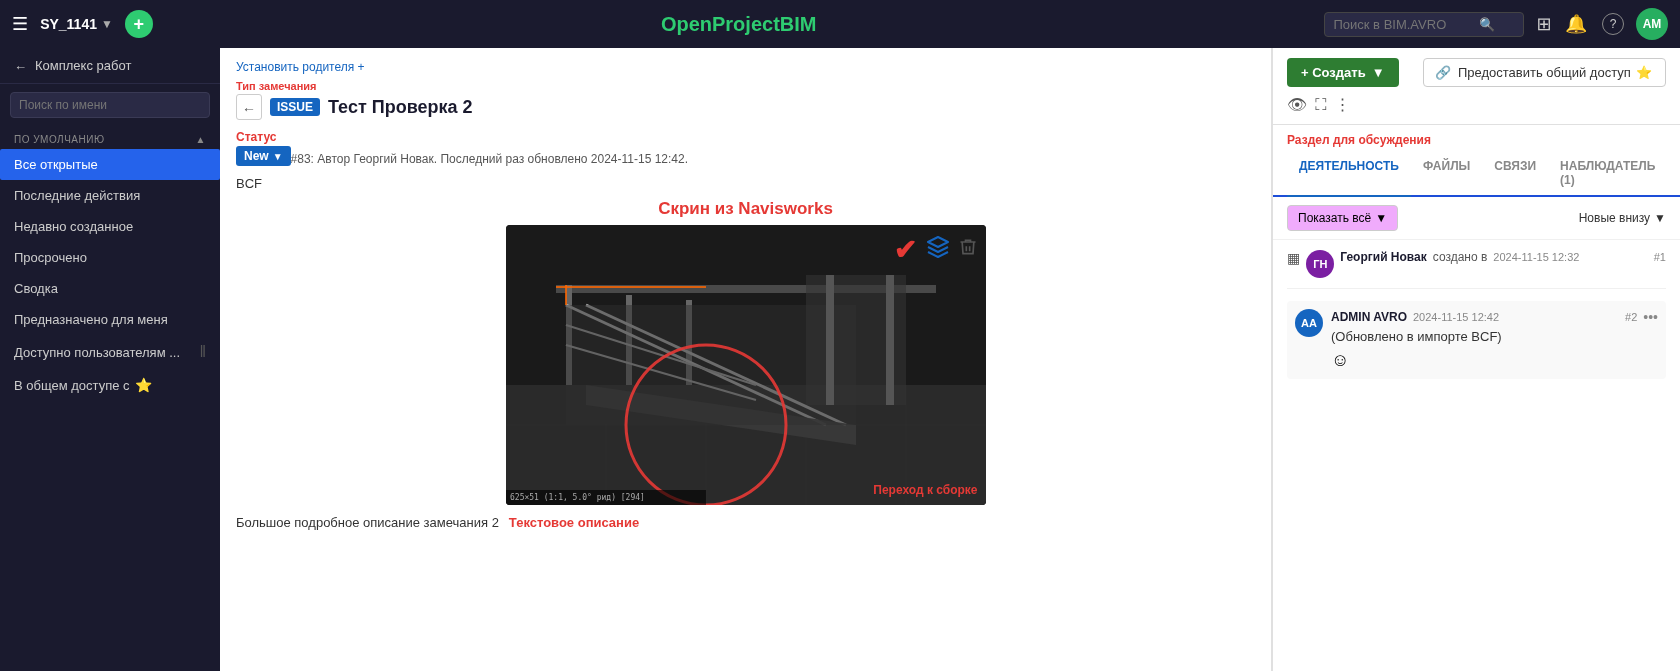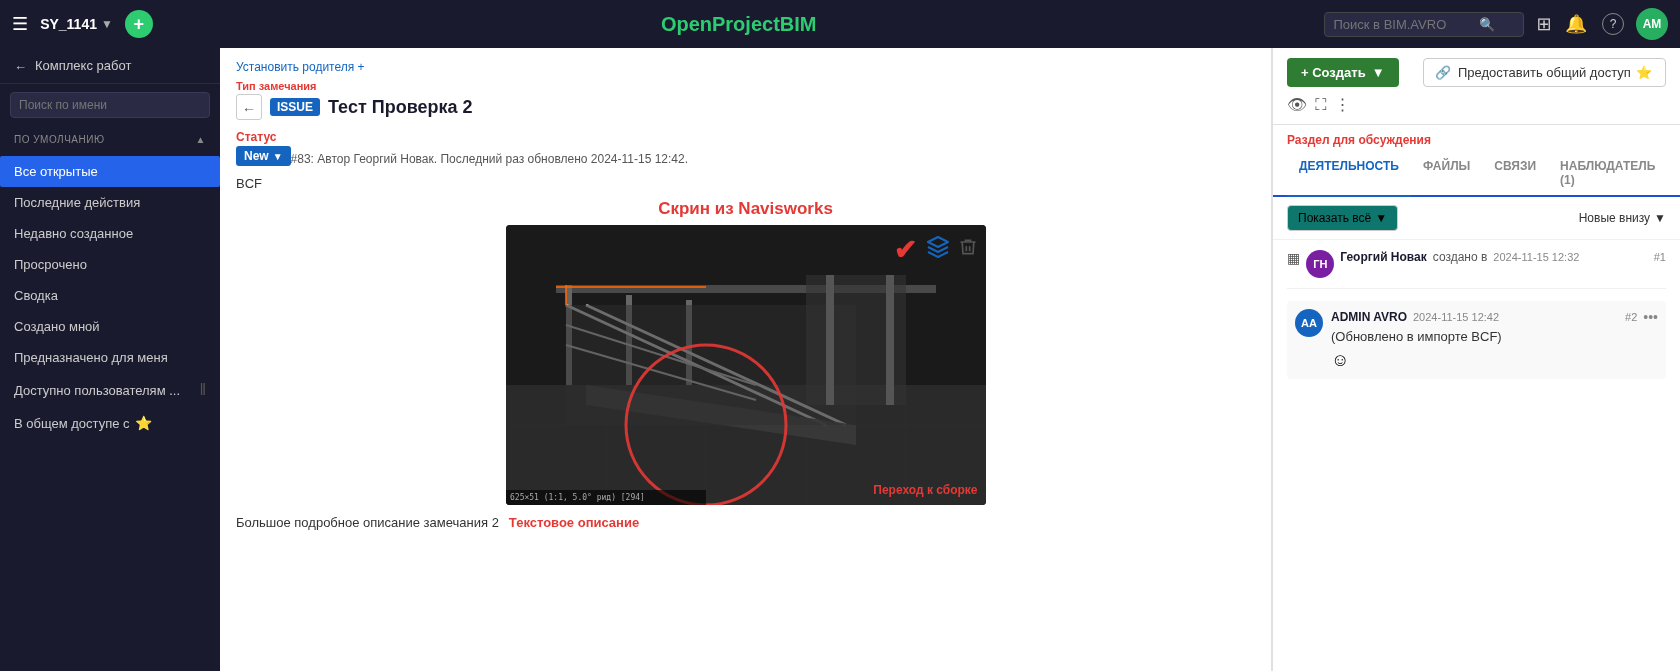--- a/index.html
+++ b/index.html
@@ -43,21 +43,21 @@
       font-size: 13px; color: #ccc; cursor: pointer; border-bottom: 1px solid #2a2a45;
     }
     .sidebar-search {
       padding: 8px 10px;
     }
     .sidebar-search input {
       width: 100%; background: #2a2a45; border: 1px solid #3a3a55; border-radius: 4px;
       color: #ccc; padding: 5px 8px; font-size: 12px; outline: none;
     }
     .sidebar-section-label {
-      font-size: 10px; color: #888; padding: 8px 14px 11px; letter-spacing: 0.5px; text-transform: uppercase;
+      font-size: 10px; color: #888; padding: 8px 14px 4px; letter-spacing: 0.5px; text-transform: uppercase;
       display: flex; align-items: flex-start; justify-content: space-between; cursor: pointer;
     }
     .sidebar-item {
       padding: 8px 14px; font-size: 13px; color: #ccc; cursor: pointer; border-radius: 2px;
       transition: background 0.15s;
     }
     .sidebar-item.active { background: #2563eb; color: #fff; }
 
     
     .main { flex: 1; display: flex; overflow: hidden; background: #fff; }
@@ -140,21 +140,21 @@
     .tab {
       font-size: 12px; font-weight: 700; color: #888; padding: 8px 12px; cursor: pointer;
       border-bottom: 2px solid transparent; margin-bottom: -2px;
     }
     .tab.active { color: #1565c0; border-bottom-color: #1565c0; }
     .activity-toolbar {
       display: flex; align-items: center; justify-content: space-between; padding: 8px 14px;
       border-bottom: 1px solid #f0f0f0;
     }
     .show-all-btn {
-      background: #0f766e; border: 1px solid #ccc; padding: 5px 10px; border-radius: 4px;
+      background: #f0abfc; border: 1px solid #ccc; padding: 5px 10px; border-radius: 4px;
       font-size: 12px; cursor: pointer; display: flex; align-items: center; gap: 4px;
     }
     .sort-label { font-size: 12px; color: #333; cursor: pointer; display: flex; align-items: center; gap: 4px; }
     .activity-list { flex: 1; overflow-y: auto; padding: 10px 14px; }
     .activity-item {
       display: flex; gap: 8px; margin-bottom: 12px; padding-bottom: 10px;
       border-bottom: 1px solid #f0f0f0;
     }
     .activity-item:last-child { border-bottom: none; }
     .activity-avatar {
@@ -210,21 +210,20 @@
     </div>
     <div class="sidebar-section-label">
       <span>ПО УМОЛЧАНИЮ</span>
       <span>▲</span>
     </div>
     <div class="sidebar-item active">Все открытые</div>
     <div class="sidebar-item">Последние действия</div>
     <div class="sidebar-item">Недавно созданное</div>
     <div class="sidebar-item">Просрочено</div>
     <div class="sidebar-item">Сводка</div>
-    <div class="sidebar-item">Создано мной</div>
     <div class="sidebar-item">Предназначено для меня</div>
     <div class="sidebar-item" style="display:flex;align-items:center;justify-content:space-between;">
       <span>Доступно пользователям ...</span>
       <span style="color:#555;font-size:16px;">‖</span>
     </div>
     <div class="sidebar-item" style="display:flex;align-items:center;gap:6px;">
       <span>В общем доступе с</span>
       <span style="font-size:14px;">⭐</span>
     </div>
   </aside>

